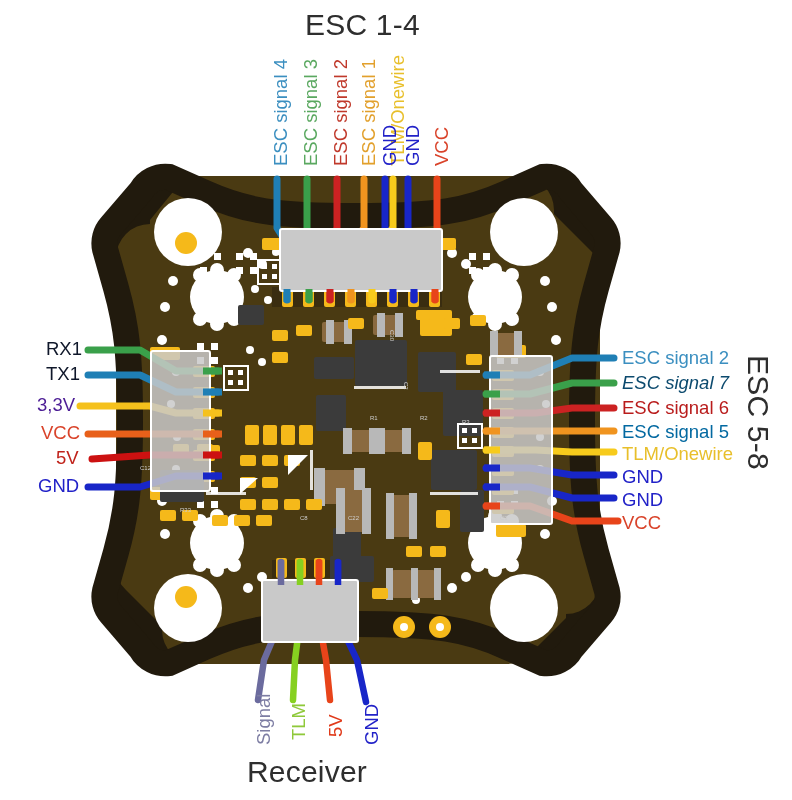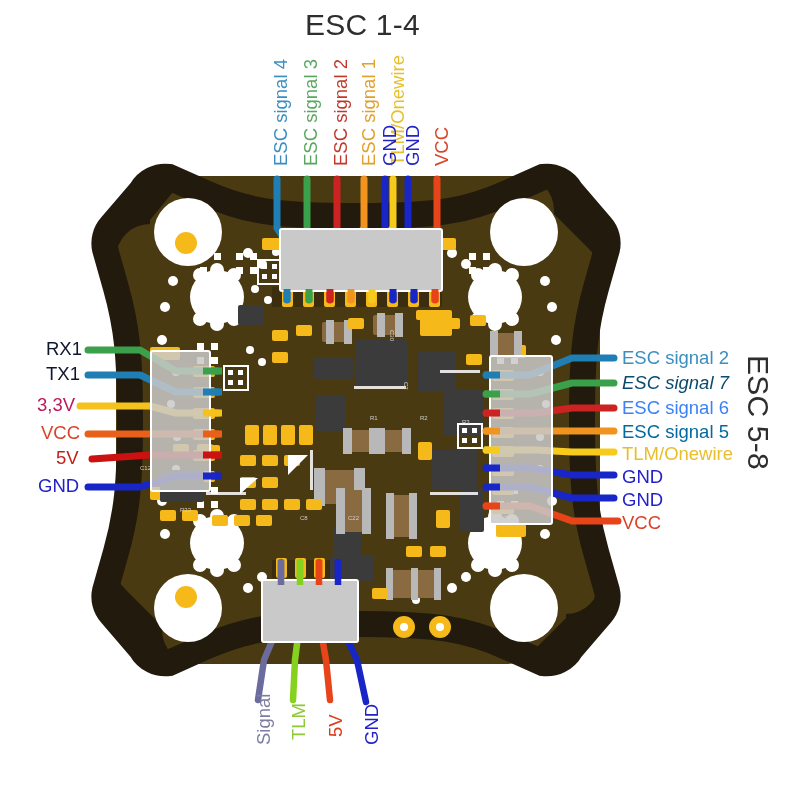--- a/index.html
+++ b/index.html
@@ -446,41 +446,42 @@
     <rect x="262" y="580" width="96" height="62" rx="2" fill="none" stroke="#ffffff" stroke-width="2"></rect>
     <g fill="none" stroke-width="6.5" stroke-linecap="butt">
       <path d="M281,560 L281,585" stroke="#6b6b9e"></path>
       <path d="M300,560 L300,585" stroke="#86d020"></path>
       <path d="M319,560 L319,585" stroke="#e8441a"></path>
       <path d="M338,560 L338,585" stroke="#1826c8"></path>
     </g>
   </svg>
 
   <div class="hdr" style="left:305px;top:8px;">ESC 1-4</div>
+  <div class="hdr" style="left:247px;top:755px;">Receiver</div>
   <div class="hdr vside" style="left:775px;top:355px;">ESC 5-8</div>
 
   <div class="lbl vtop" style="left:270px;top:166px;color:#3b8fc0;">ESC signal 4</div>
   <div class="lbl vtop" style="left:300px;top:166px;color:#5aa860;">ESC signal 3</div>
   <div class="lbl vtop" style="left:330px;top:166px;color:#c0392b;">ESC signal 2</div>
   <div class="lbl vtop" style="left:358px;top:166px;color:#e2a02c;">ESC signal 1</div>
   <div class="lbl vtop" style="left:387px;top:166px;color:#e8bf2a;">TLM/Onewire</div>
   <div class="lbl vtop" style="left:379px;top:166px;color:#2222c8;">GND</div>
   <div class="lbl vtop" style="left:402px;top:166px;color:#2222c8;">GND</div>
   <div class="lbl vtop" style="left:431px;top:166px;color:#d9432a;">VCC</div>
 
   <div class="lbl" style="left:46px;top:338px;color:#0f172a;">RX1</div>
   <div class="lbl" style="left:46px;top:363px;color:#0f172a;">TX1</div>
-  <div class="lbl" style="left:37px;top:394px;color:#be185d;">3,3V</div>
+  <div class="lbl" style="left:37px;top:394px;color:#4c1d95;">3,3V</div>
   <div class="lbl" style="left:41px;top:422px;color:#d9432a;">VCC</div>
   <div class="lbl" style="left:56px;top:447px;color:#c0221a;">5V</div>
   <div class="lbl" style="left:38px;top:475px;color:#2222c8;">GND</div>
 
   <div class="lbl" style="left:622px;top:347px;color:#3b8fc0;">ESC signal 2</div>
   <div class="lbl" style="left:622px;top:372px;color:#0c4a6e;font-style:italic;">ESC signal 7</div>
-  <div class="lbl" style="left:622px;top:397px;color:#3b82f6;">ESC signal 6</div>
+  <div class="lbl" style="left:622px;top:397px;color:#b91c1c;">ESC signal 6</div>
   <div class="lbl" style="left:622px;top:421px;color:#0369a1;">ESC signal 5</div>
   <div class="lbl" style="left:622px;top:443px;color:#e8bf2a;">TLM/Onewire</div>
   <div class="lbl" style="left:622px;top:466px;color:#2222c8;">GND</div>
   <div class="lbl" style="left:622px;top:489px;color:#2222c8;">GND</div>
   <div class="lbl" style="left:622px;top:512px;color:#d9432a;">VCC</div>
 
   <div class="lbl vbot" style="left:253px;top:745px;color:#7d7da3;">Signal</div>
   <div class="lbl vbot" style="left:288px;top:740px;color:#8fc93a;">TLM</div>
   <div class="lbl vbot" style="left:325px;top:737px;color:#e03a1a;">5V</div>
   <div class="lbl vbot" style="left:361px;top:745px;color:#2222c8;">GND</div>

